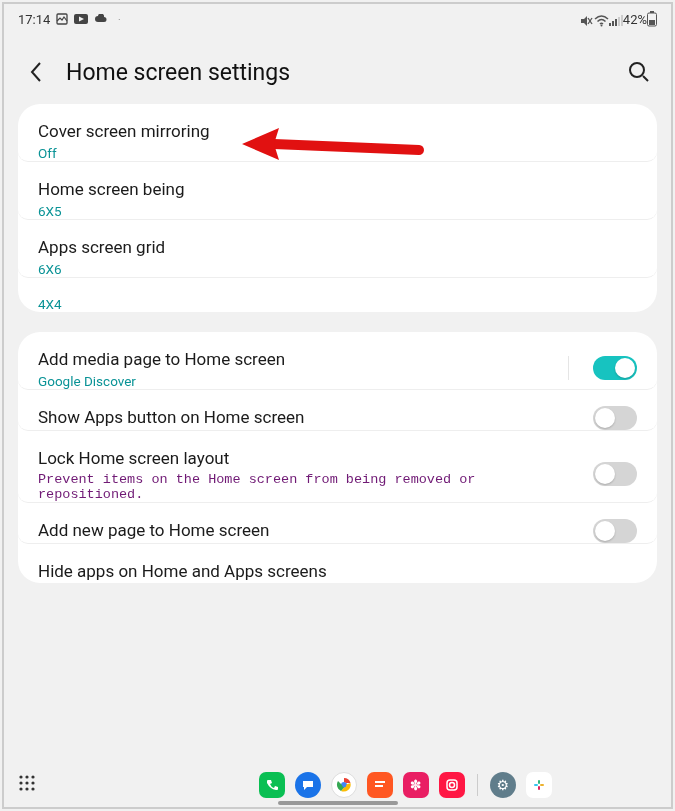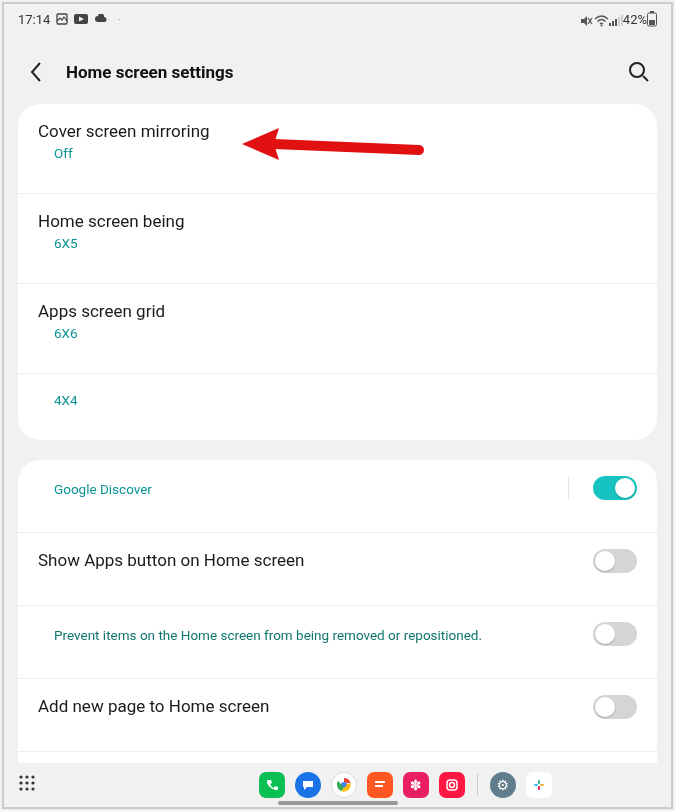--- a/index.html
+++ b/index.html
@@ -34,60 +34,61 @@
   .ic svg { display: block; }
 
   
   .header {
     display: flex;
     align-items: center;
     padding: 24px 18px 18px 18px;
     gap: 16px;
   }
   .title {
-    font-size: 17px;
-    font-weight: 700;
+    font-size: 23px;
+    font-weight: 400;
     color: #111;
     flex: 1;
   }
   .back-btn, .search-btn {
     width: 28px; height: 28px;
     display: flex; align-items: center; justify-content: center;
     cursor: pointer;
   }
 
   
   .card {
     background: #fff;
     border-radius: 22px;
     margin: 0 14px 20px 14px;
     overflow: hidden;
   }
   .item {
-    padding: 16px 20px 32px 20px;
+    padding: 16px 20px 0 20px;
     border-bottom: 1px solid #eee;
     display: flex;
     align-items: center;
     cursor: pointer;
+    border-radius: 10px;
   }
   .item:last-child { border-bottom: none; }
   .item .txt { flex: 1; }
   .item .primary {
     font-size: 17px;
     color: #1b1b1b;
     line-height: 1.35;
   }
   .item .secondary {
     font-size: 13.5px;
     color: #0a9396;
     margin-top: 2px;
-    margin-left: 16px;
   }
   .item .secondary.muted {
-    color: #0f766e;
+    color: #701a75;
+    font-family: Liberation Mono, monospace;
   }
 
   
   .toggle {
     width: 44px; height: 24px;
     border-radius: 12px;
     position: relative;
     background: #d5d5d5;
     flex-shrink: 0;
     margin-left: 10px;
@@ -242,37 +243,39 @@
     <div class="item">
       <div class="txt">
         <div class="secondary">4X4</div>
       </div>
     </div>
   </div>
 
   <div class="card">
     <div class="item">
       <div class="txt">
+        <div class="primary">Add media page to Home screen</div>
         <div class="secondary">Google Discover</div>
       </div>
       <div class="divider-short"></div>
       <div class="toggle on">
           <div class="knob"></div>
         </div>
     </div>
     <div class="item">
       <div class="txt">
         <div class="primary">Show Apps button on Home screen</div>
       </div>
       <div class="toggle">
           <div class="knob"></div>
         </div>
     </div>
     <div class="item">
       <div class="txt">
+        <div class="primary">Lock Home screen layout</div>
         <div class="secondary muted">Prevent items on the Home screen from being removed or repositioned.</div>
       </div>
       <div class="toggle">
           <div class="knob"></div>
         </div>
     </div>
     <div class="item">
       <div class="txt">
         <div class="primary">Add new page to Home screen</div>
       </div>

